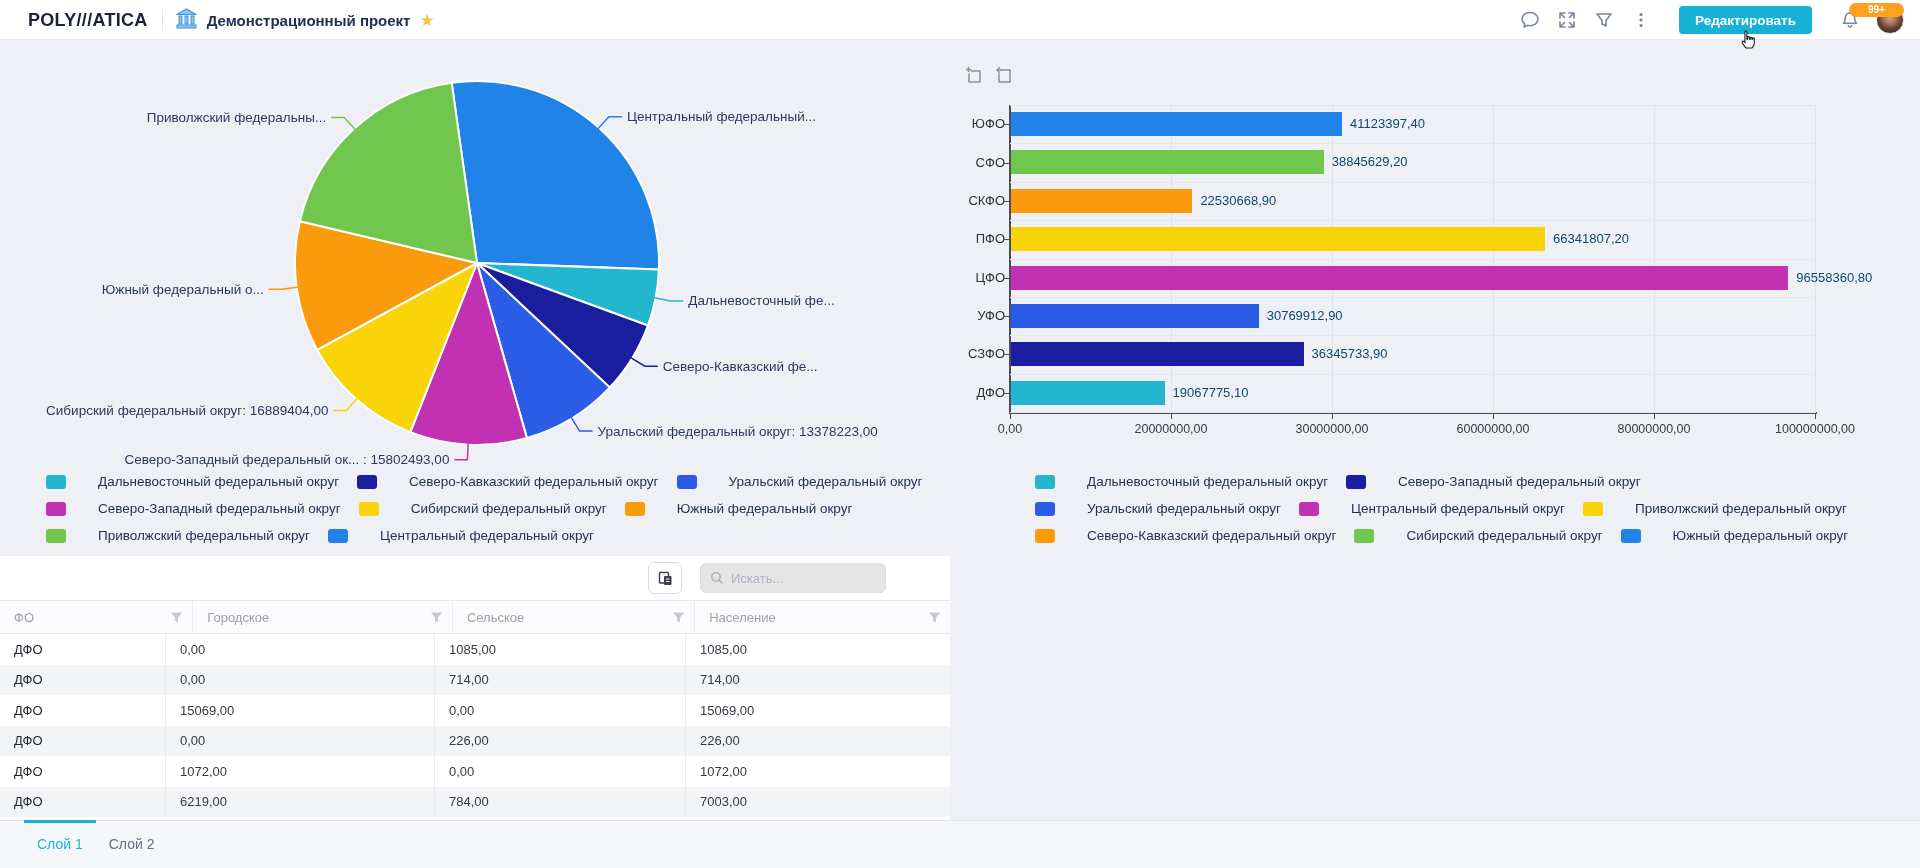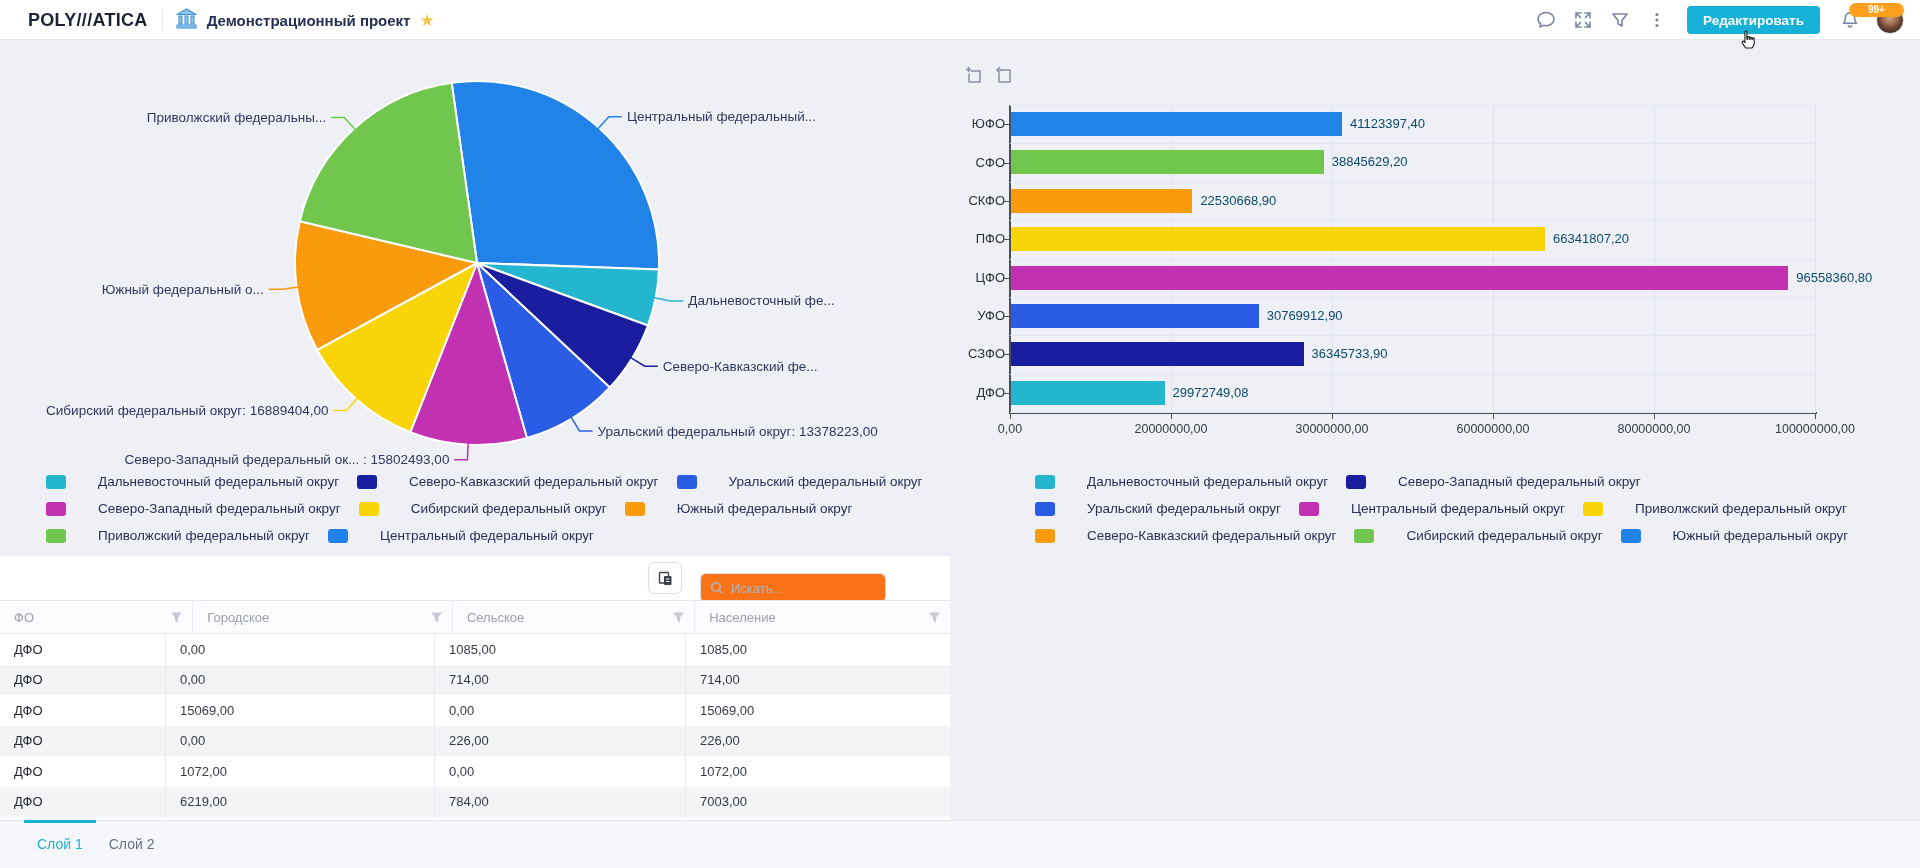--- a/index.html
+++ b/index.html
@@ -19,21 +19,21 @@
   .h-left { position:absolute; left:28px; top:0; height:40px; display:flex; align-items:center; }
   .logo { font-size:18px; font-weight:bold; color:#1c2236; letter-spacing:.3px; }
   .h-divider { width:1px; height:22px; background:#e3e6ec; margin:0 12px 0 14px; }
   .proj-title { font-size:15px; font-weight:bold; color:#233054; margin-left:9px; }
   .star { color:#f2c34b; font-size:17px; margin-left:9px; line-height:1; }
   .h-right { position:absolute; right:16px; top:0; height:40px; display:flex; align-items:center; gap:15px; }
   .hicon { width:22px; height:22px; display:flex; align-items:center; justify-content:center; cursor:pointer; }
   .hicon svg { stroke:#7b84a4; fill:none; stroke-width:1.6; stroke-linecap:round; stroke-linejoin:round; }
   .edit-btn {
     height:28px; padding:0 16px; background:#16b1d6; border:none; border-radius:4px;
-    color:#fff; font-size:13.5px; font-weight:bold; font-family:inherit; cursor:pointer; margin:0 4px;
+    color:#fff; font-size:13.5px; font-weight:bold; font-family:inherit; cursor:pointer; margin:0 12px;
   }
   .bell-wrap { position:relative; }
   .badge {
     position:absolute; top:-6px; left:10px; background:#ffa01e; color:#fff;
     font-size:10px; font-weight:bold; padding:2px 19px; border-radius:9px; line-height:1;
   }
   .avatar {
     width:28px; height:28px; border-radius:50%;
     background:radial-gradient(circle at 50% 40%, #d3a57f 0%, #a8765a 30%, #6c4433 55%, #3a2a23 80%, #241a16 100%);
     border:1px solid #d8dbe2; cursor:pointer;
@@ -66,21 +66,21 @@
   .xtick { position:absolute; top:369px; width:1px; height:5px; background:#4a4f59; }
   .xlab { position:absolute; top:377px; width:130px; text-align:center; font-size:12.5px; color:#363b45; }
   
   .table-panel { position:absolute; left:0; top:556px; width:950px; height:264px; background:#fff; }
   .tbl-toolbar { position:absolute; left:0; top:0; width:950px; height:44px; background:#fff; }
   .copy-btn {
     position:absolute; left:648px; top:6px; width:34px; height:32px; background:#fff;
     border:1px solid #d9dee8; border-radius:6px; display:flex; align-items:center; justify-content:center; cursor:pointer;
   }
   .search-box {
-    position:absolute; left:700px; top:17px; width:186px; height:30px; background:#f97316;
+    position:absolute; left:700px; top:7px; width:186px; height:30px; background:#e5e5e5;
     border:1px solid #d9dee8; border-radius:6px; display:flex; align-items:center; padding:0 9px; gap:7px;
   }
   .search-box svg { flex:0 0 auto; stroke:#aeb3c0; fill:none; stroke-width:1.6; }
   .search-box input { border:none; outline:none; width:100%; font-size:13px; font-family:inherit; color:#353a44; background:transparent; }
   .search-box input::placeholder { color:#aeb3c0; }
   .tbl-header { position:absolute; left:0; top:44px; width:950px; height:34px; background:#fcfcfe;
     border-top:1px solid #e3e7ee; border-bottom:1px solid #e3e7ee; display:flex; }
   .th { position:relative; height:100%; display:flex; align-items:center; padding:0 10px 0 14px;
     font-size:13px; color:#9aa0ac; border-right:1px solid #e8ebf1; }
   .th:last-child { border-right:none; }
@@ -267,21 +267,21 @@
       <div class="bar-val" style="left: 190.4px; top: 83.8px;">22530668,90</div>
       <div class="bar-row-bar" style="top: 122.1px; width: 534.1px; background: rgb(249, 212, 8);"></div>
       <div class="bar-val" style="left: 543.1px; top: 122.1px;">66341807,20</div>
       <div class="bar-row-bar" style="top: 160.5px; width: 777.3px; background: rgb(194, 49, 178);"></div>
       <div class="bar-val" style="left: 786.3px; top: 160.5px;">96558360,80</div>
       <div class="bar-row-bar" style="top: 198.9px; width: 247.7px; background: rgb(43, 92, 230);"></div>
       <div class="bar-val" style="left: 256.7px; top: 198.9px;">30769912,90</div>
       <div class="bar-row-bar" style="top: 237.3px; width: 292.6px; background: rgb(25, 29, 158);"></div>
       <div class="bar-val" style="left: 301.6px; top: 237.3px;">36345733,90</div>
       <div class="bar-row-bar" style="top: 275.6px; width: 153.5px; background: rgb(37, 182, 207);"></div>
-      <div class="bar-val" style="left: 162.5px; top: 275.6px;">29972749,08</div>
+      <div class="bar-val" style="left: 162.5px; top: 275.6px;">19067775,10</div>
     </div>
   <div id="bar-decor">
       <div class="ylab" style="top: 71.2px; right: 915px; position: absolute;">ЮФО</div>
       <div class="ytick" style="top: 79.2px;"></div>
       <div class="ylab" style="top: 109.6px; right: 915px; position: absolute;">СФО</div>
       <div class="ytick" style="top: 117.6px;"></div>
       <div class="ylab" style="top: 147.9px; right: 915px; position: absolute;">СКФО</div>
       <div class="ytick" style="top: 155.9px;"></div>
       <div class="ylab" style="top: 186.3px; right: 915px; position: absolute;">ПФО</div>
       <div class="ytick" style="top: 194.3px;"></div>

